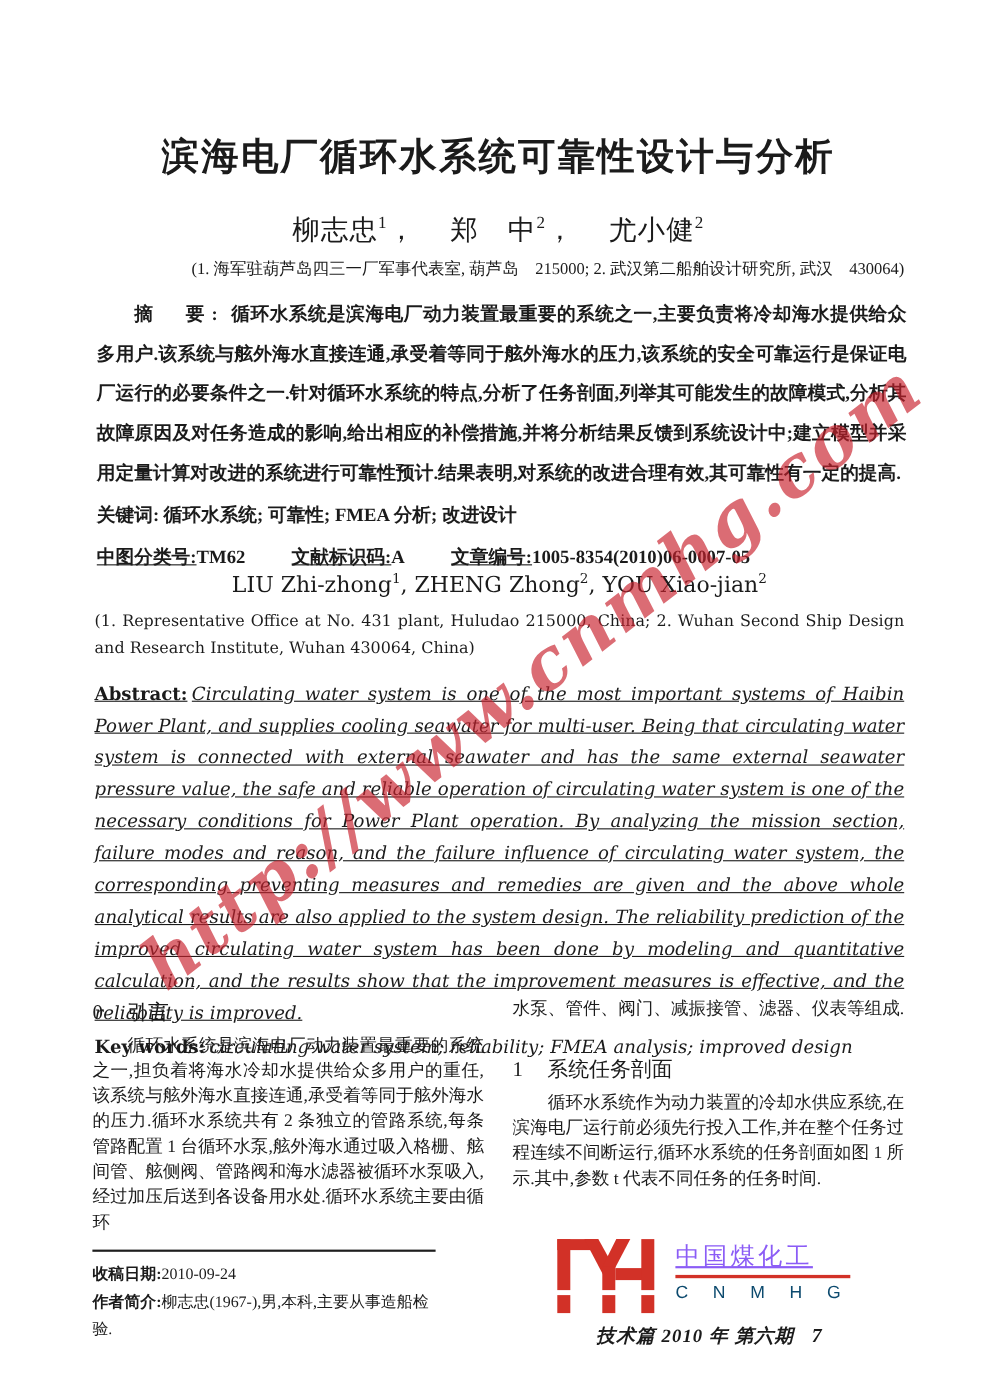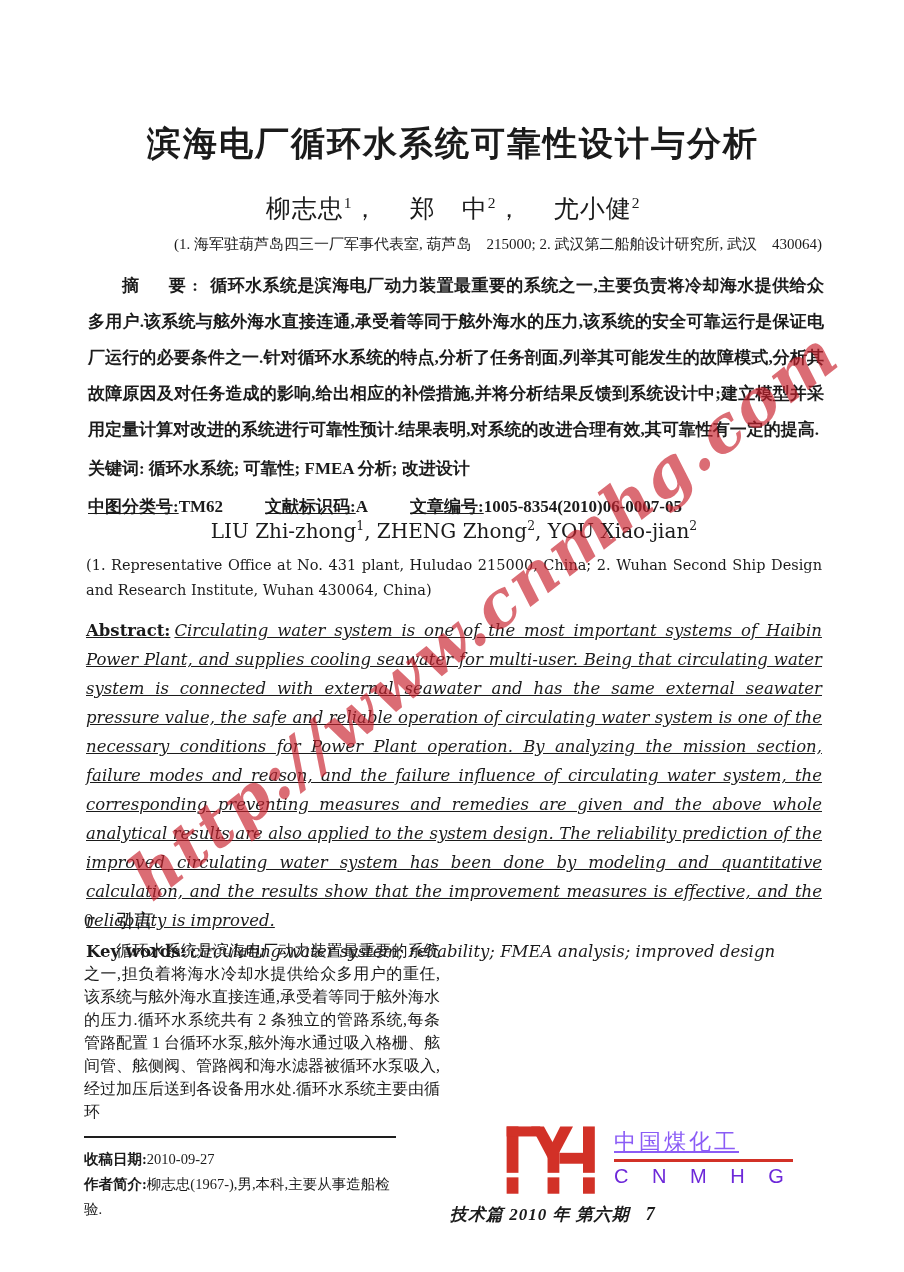--- a/index.html
+++ b/index.html
@@ -53,22 +53,22 @@
   .sec1-heading{margin-top:32px;}
   .footnote{margin-top:13px;width:312px;border-top:2px solid #1e1e1e;
     padding-top:9px;font-size:14.5px;line-height:25px;text-align:left;}
   .footnote .lbl{font-weight:bold;}
   
   .logo{position:absolute;left:503px;top:1122px;display:flex;gap:11px;align-items:flex-start;}
   .logo-mark{width:100px;height:78px;}
   .logo-text{padding-top:7px;font-family:"Liberation Sans","DejaVu Sans",sans-serif;}
   .logo-cn{font-size:22px;color:#8b5cf6;letter-spacing:3px;line-height:26px;text-decoration:underline;}
   .logo-rule{height:3px;background:#d23127;margin:4px 0 4px;}
-  .logo-en{font-size:20px;color:#6d28d9;letter-spacing:9px;line-height:20px;}
-  .page-footer{position:absolute;top:1203px;left:450px;width:366px;text-align:left;
+  .logo-en{font-size:16px;color:#0c4a6e;letter-spacing:9px;line-height:20px;}
+  .page-footer{position:absolute;top:1203px;left:462px;width:366px;text-align:center;
     font-size:17px;font-weight:bold;font-style:italic;letter-spacing:1px;}
   .page-footer .pageno{margin-left:16px;font-size:18px;}
 </style>
 </head>
 <body>
 
 <div class="page">
 
   <div class="watermark">http://www.cnmhg.com</div>
 
@@ -101,23 +101,28 @@
     <div class="affil-en">(1.  Representative Office at No. 431 plant, Huludao 215000, China; 2. Wuhan Second Ship Design and Research Institute, Wuhan 430064, China)</div>
     <p class="abstract-en"><span class="lbl">Abstract:</span><span>Circulating water system is one of the most important systems of Haibin Power Plant, and supplies cooling seawater for multi-user.  Being that circulating water system is connected with external seawater and has the same external seawater pressure value, the safe and reliable operation of circulating water system is one of the necessary conditions for Power Plant operation.  By analyzing the mission section, failure modes and reason, and the failure influence of circulating water system, the corresponding preventing measures and remedies are given and the above whole analytical results are also applied to the system design.  The reliability prediction of the improved circulating water system has been done by modeling and quantitative calculation, and the results show that the improvement measures is effective, and the reliability is improved.</span></p>
     <p class="keywords-en"><span class="lbl">Key words:</span><span>circulating water system; reliability; FMEA analysis; improved design</span></p>
   </div>
 
   <div class="columns">
     <div class="col">
       <h3 class="sec-heading"><span class="num">0</span><span>引言</span></h3>
       <p class="body-par">循环水系统是滨海电厂动力装置最重要的系统之一,担负着将海水冷却水提供给众多用户的重任,该系统与舷外海水直接连通,承受着等同于舷外海水的压力.循环水系统共有 2 条独立的管路系统,每条管路配置 1 台循环水泵,舷外海水通过吸入格栅、舷间管、舷侧阀、管路阀和海水滤器被循环水泵吸入,经过加压后送到各设备用水处.循环水系统主要由循环</p>
       <div class="footnote">
-        <div><span class="lbl">收稿日期:</span><span>2010-09-27</span></div>
+        <div><span class="lbl">收稿日期:</span><span>2010-09-24</span></div>
         <div><span class="lbl">作者简介:</span><span>柳志忠(1967-),男,本科,主要从事造船检验.</span></div>
       </div>
+    </div>
+    <div class="col">
+      <p class="cont-par">水泵、管件、阀门、减振接管、滤器、仪表等组成.</p>
+      <h3 class="sec-heading sec1-heading"><span class="num">1</span><span>系统任务剖面</span></h3>
+      <p class="body-par">循环水系统作为动力装置的冷却水供应系统,在滨海电厂运行前必须先行投入工作,并在整个任务过程连续不间断运行,循环水系统的任务剖面如图 1 所示.其中,参数 t 代表不同任务的任务时间.</p>
     </div>
   </div>
 
   <div class="logo">
     <svg class="logo-mark" viewBox="0 0 110 80" xmlns="http://www.w3.org/2000/svg">
       <g fill="#d23127">
         <rect x="4" y="2" width="13" height="51"></rect>
         <rect x="4" y="58" width="13" height="18"></rect>
         <rect x="4" y="2" width="37" height="11"></rect>
         <path d="M31 2 L45 2 L61 31 L51 40 Z"></path>

